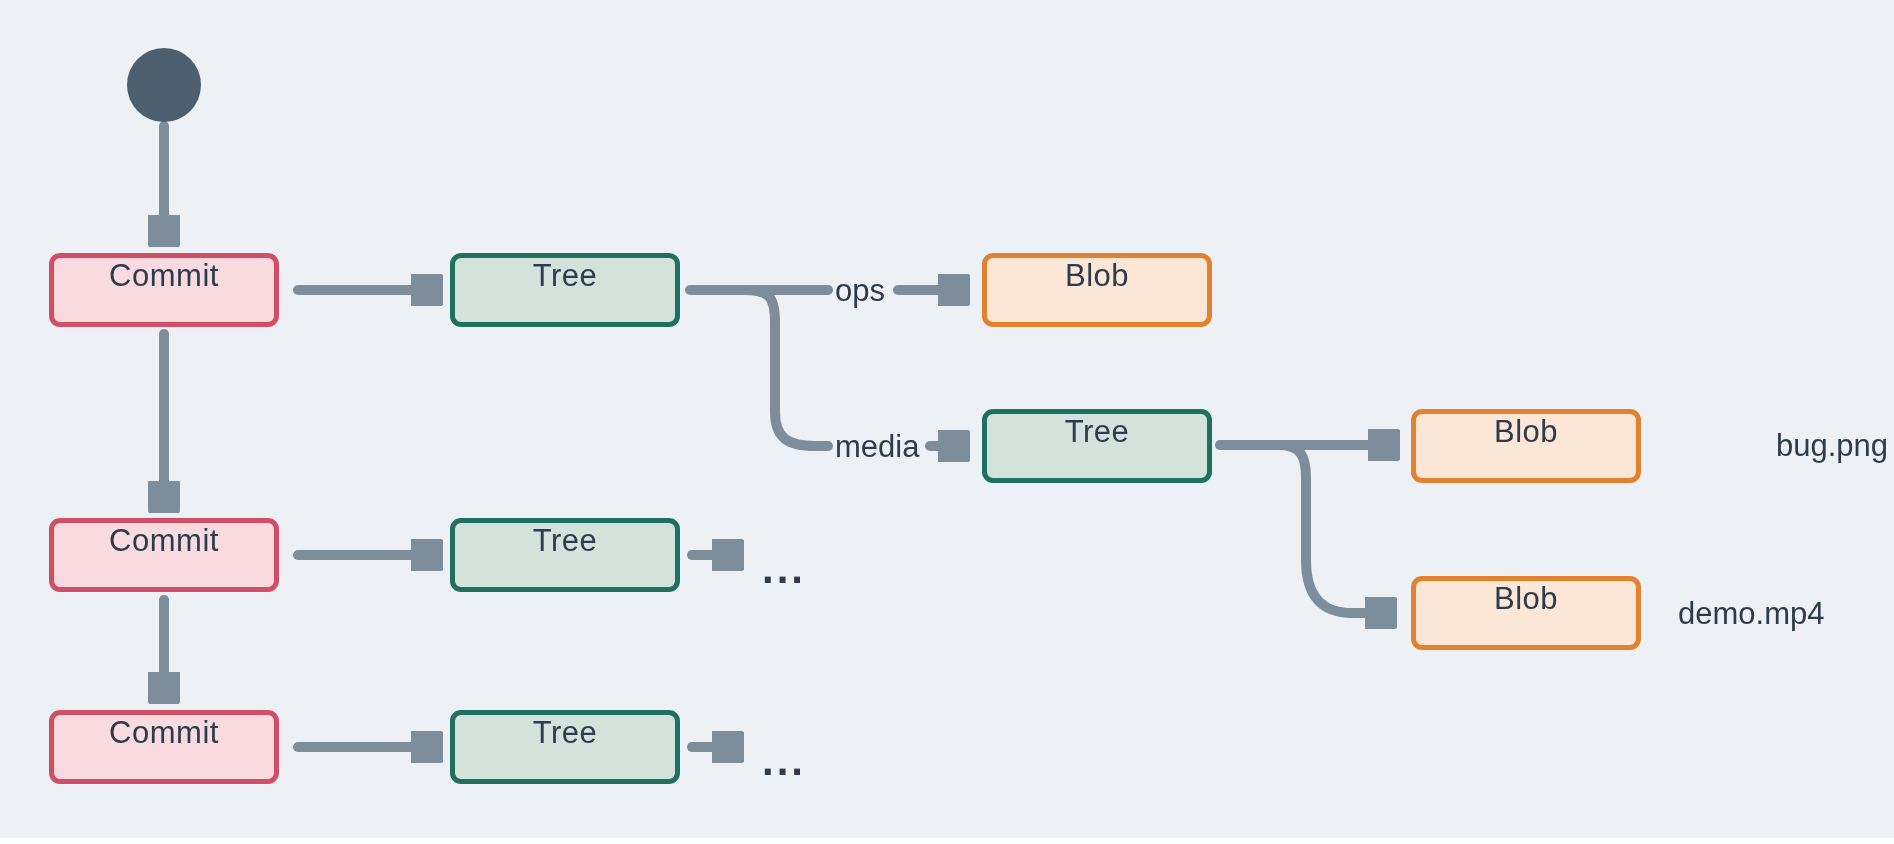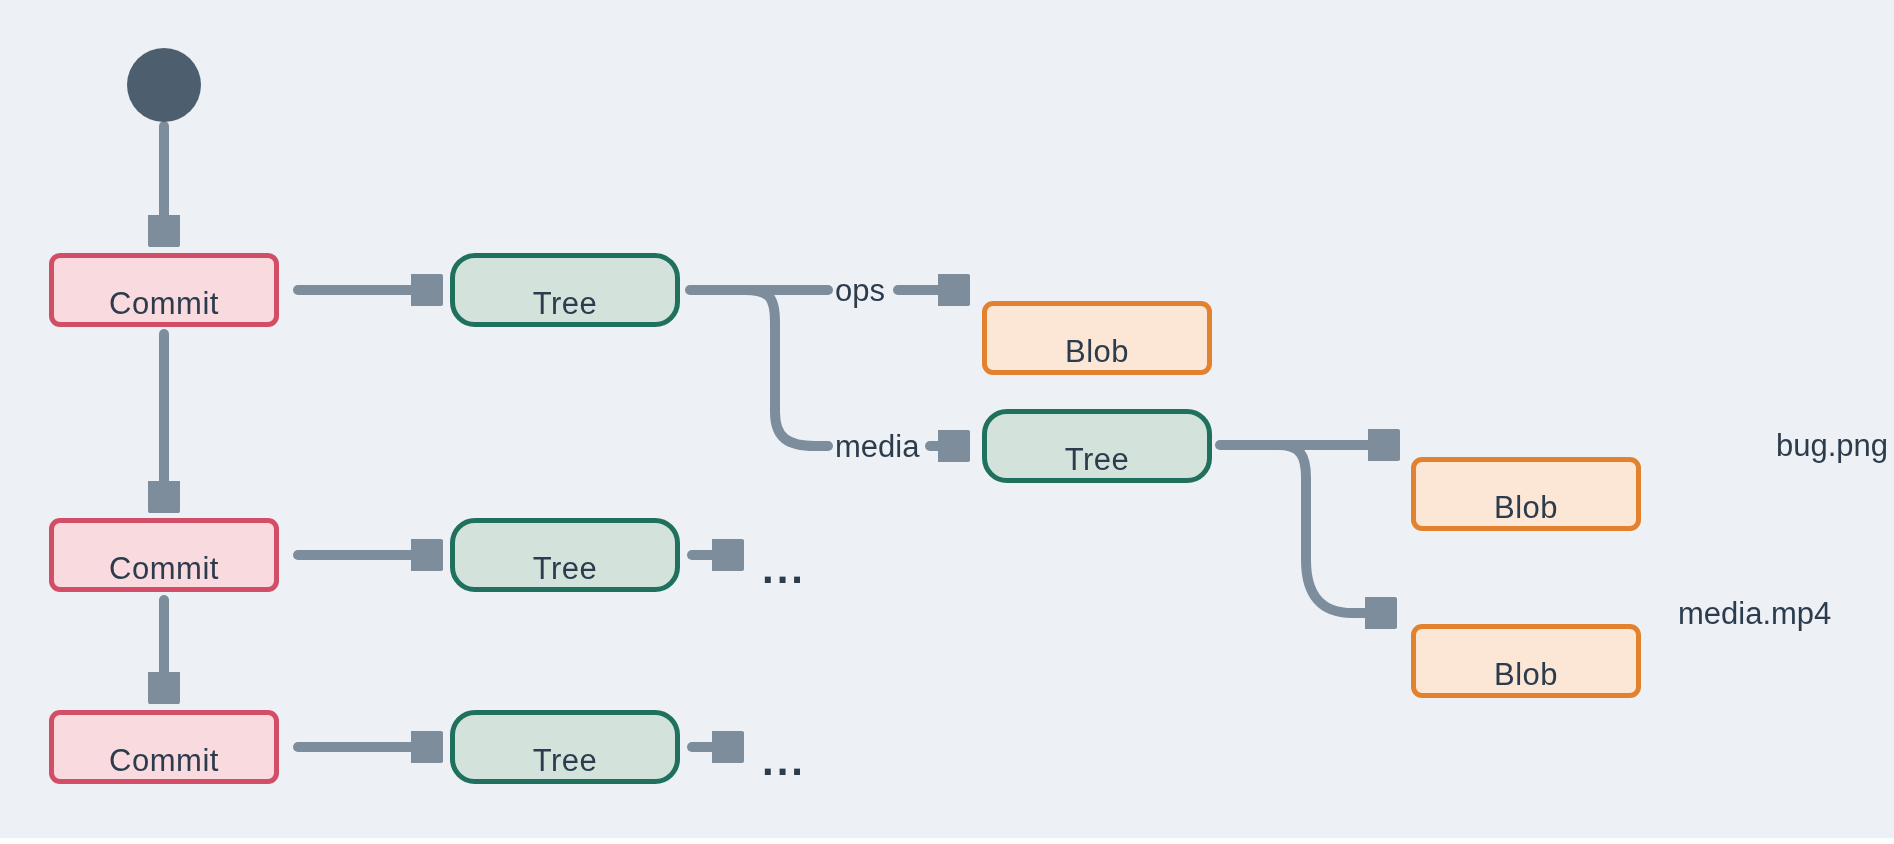--- a/index.html
+++ b/index.html
@@ -40,29 +40,29 @@
     stroke-linecap: round;
     stroke-linejoin: round;
   }
   .node {
     position: absolute;
     width: 230px;
     height: 74px;
     border-radius: 11px;
     border: 5px solid;
     display: flex;
-    align-items: flex-end;
+    align-items: flex-start;
     justify-content: center;
     font-size: 31px;
     letter-spacing: 0.5px;
     z-index: 2;
   }
   .node.commit { background: var(--commit-fill); border-color: var(--commit-border); }
-  .node.tree   { background: var(--tree-fill);   border-color: var(--tree-border); border-radius: 25px; }
-  .node.blob   { background: var(--blob-fill);   border-color: var(--blob-border); margin-top: 48px; }
+  .node.tree   { background: var(--tree-fill);   border-color: var(--tree-border); }
+  .node.blob   { background: var(--blob-fill);   border-color: var(--blob-border); }
 
   .ref-dot {
     position: absolute;
     left: 127px; top: 48px;
     width: 74px; height: 74px;
     border-radius: 50%;
     background: var(--ref-dot);
     z-index: 2;
   }
   .text-label {
@@ -171,19 +171,19 @@
   </div>
 
   <div class="node blob" style="left:1411px; top:409px;">
     <span>Blob</span>
   </div>
   <div class="node blob" style="left:1411px; top:576px;">
     <span>Blob</span>
   </div>
 
   <div class="text-label" style="left:1776px; top:446px;">bug.png</div>
-  <div class="text-label" style="left:1678px; top:614px;">media.mp4</div>
+  <div class="text-label" style="left:1678px; top:614px;">demo.mp4</div>
 
   <div class="ellipsis" style="left:784px; top:569px;">...</div>
   <div class="ellipsis" style="left:784px; top:761px;">...</div>
 
   <div class="page-edge"></div>
 </div>
 
 </body></html>

